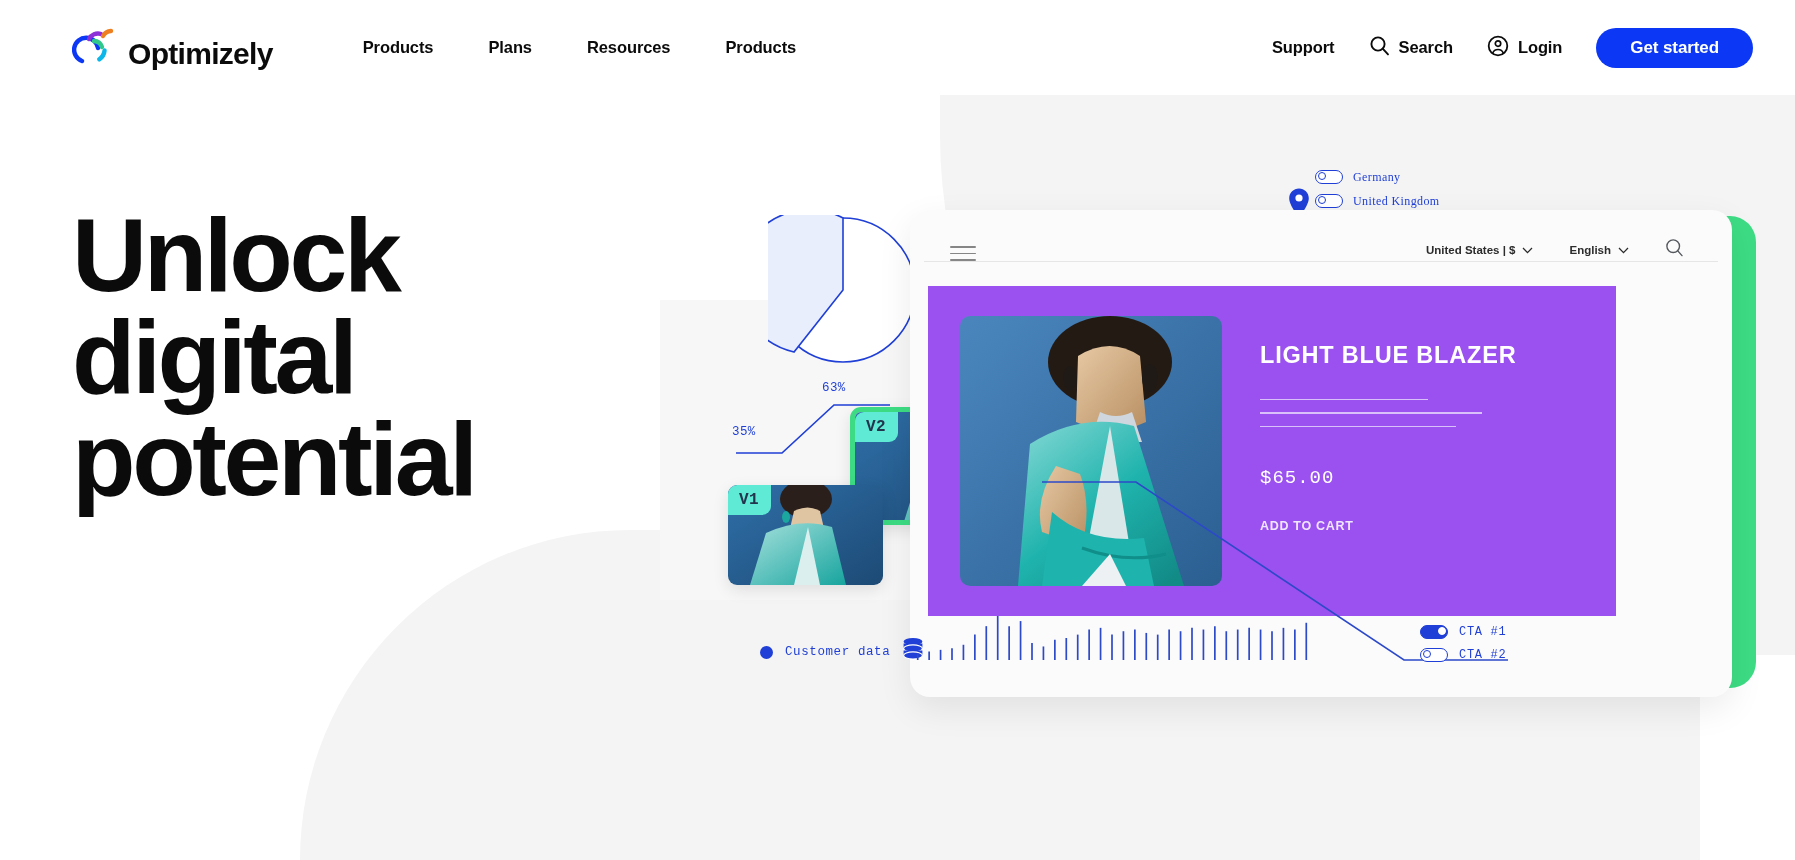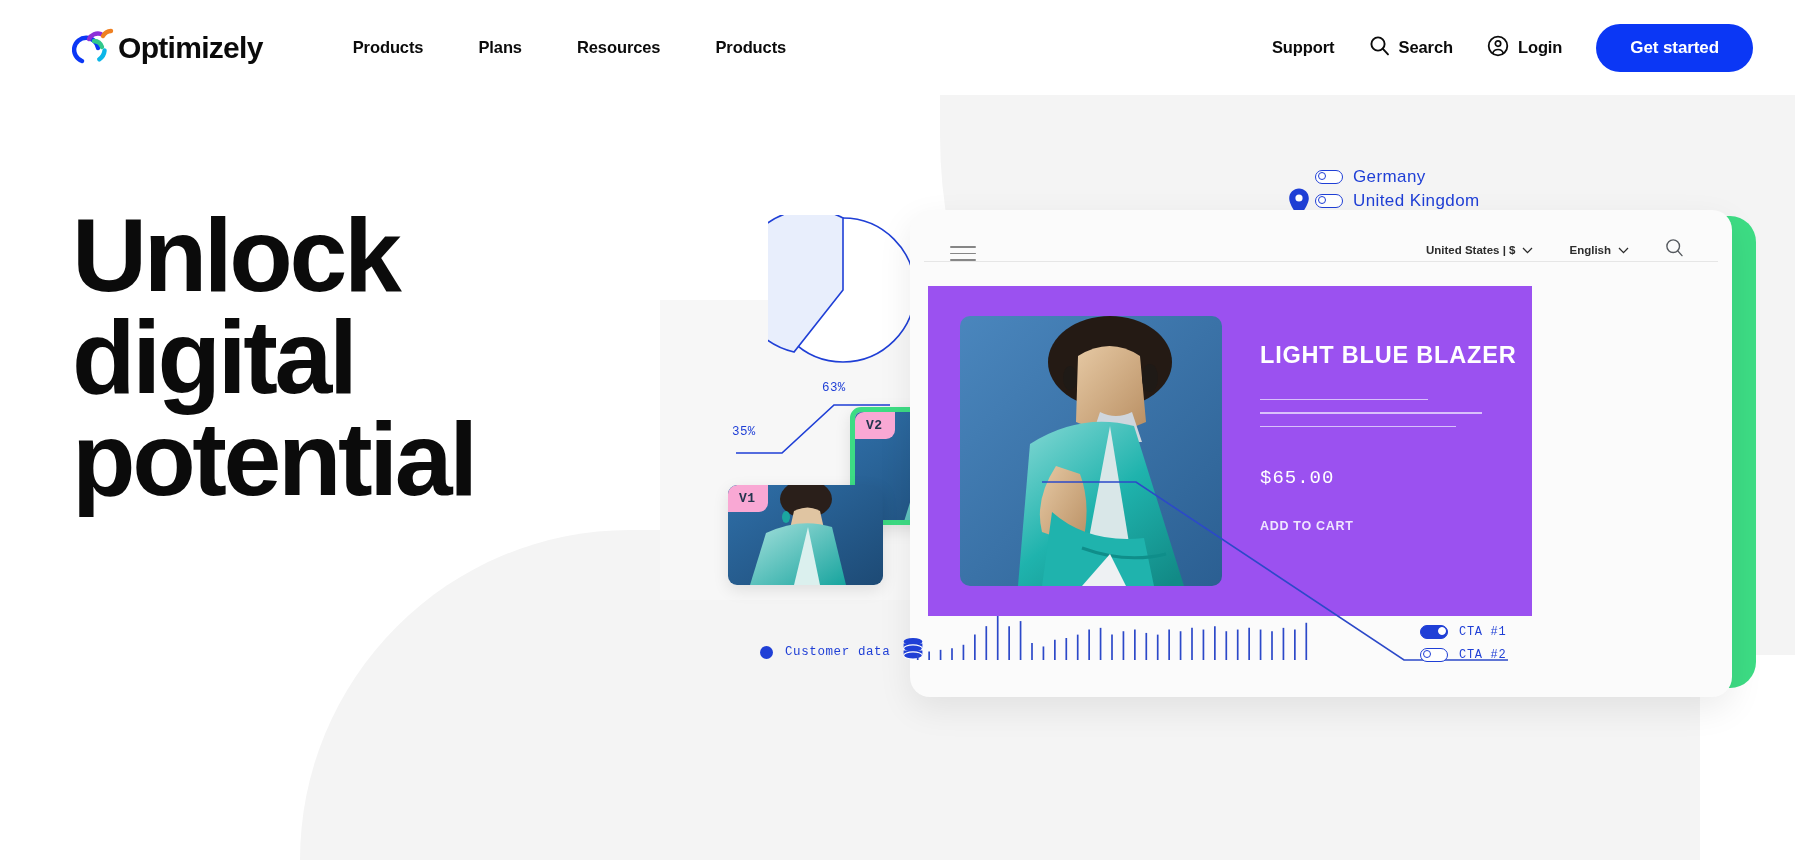--- a/index.html
+++ b/index.html
@@ -24,36 +24,36 @@
   .bg-blob-3 {
     position:absolute; left:660px; top:300px; width:420px; height:300px;
     background:#f7f7f7; border-radius:0 240px 0 0;
   }
 
   
   .header {
     position:absolute; left:0; top:0; width:1795px; height:95px;
     display:flex; align-items:center; z-index:60;
   }
-  .logo-wrap { display:flex; align-items:center; margin-left:72px; }
+  .logo-wrap { display:flex; align-items:flex-end; margin-left:72px; gap:10px; }
   .logo-mark { width:46px; height:46px; position:relative; }
   .logo-text { font-size:30px; font-weight:bold; letter-spacing:-0.7px; color:#0b0b0b; }
 
   .main-nav { display:flex; align-items:center; margin-left:90px; gap:55px; }
   .nav-link {
     font-size:16.5px; font-weight:bold; color:#0b0b0b; letter-spacing:-0.1px;
     cursor:pointer; white-space:nowrap;
   }
 
   .right-nav { margin-left:auto; display:flex; align-items:center; gap:34px; margin-right:42px; }
   .right-item { display:flex; align-items:center; gap:9px; cursor:pointer; }
   .right-item .lbl { font-size:16.5px; font-weight:bold; color:#0b0b0b; letter-spacing:-0.1px; }
   .btn-primary {
     background:#0b37f5; color:#fff; border-radius:40px;
-    padding:0 34px; height:48px; display:flex; align-items:center; justify-content:center;
+    padding:0 34px; height:40px; display:flex; align-items:center; justify-content:center;
     font-size:17px; font-weight:bold; cursor:pointer; border:none; letter-spacing:-0.1px;
   }
 
   
   .hero-left { position:absolute; left:72px; top:205px; width:660px; z-index:30; }
   .headline {
     font-size:104px; line-height:0.98; font-weight:bold; color:#0b0b0b;
     letter-spacing:-3.4px;
   }
   .headline span { display:block; }
@@ -73,40 +73,40 @@
     width:28px; height:14px; border-radius:8px; border:1.6px solid #1f3fd6;
     position:relative; flex:0 0 auto; background:#fff; cursor:pointer;
   }
   .toggle .knob {
     position:absolute; width:8px; height:8px; border-radius:50%;
     top:1px; left:1.5px; border:1.5px solid #1f3fd6; background:#fff;
   }
   .toggle.on { background:#1f3fd6; }
   .toggle.on .knob { left:auto; right:1.5px; background:#fff; border-color:#fff; }
   .geo-label {
-    font-family:Liberation Sans, sans-serif; font-size:17px;
+    font-family:Liberation Serif, serif; font-size:12px;
     color:#1f3fd6; letter-spacing:0.4px; white-space:nowrap;text-align:center;
   }
 
   
   .pie { position:absolute; left:28px; top:130px; width:150px; height:150px; }
 
   
   .vchart { position:absolute; left:-10px; top:290px; width:260px; height:120px; }
   .pct-label {
     position:absolute; font-family:"Liberation Mono", monospace;
     font-size:12.5px; color:#1f3fd6; letter-spacing:0.4px;
   }
 
   
   .vcard { position:absolute; border-radius:9px; overflow:hidden; }
   .vcard .photo { position:absolute; inset:0; }
   .vbadge {
-    position:absolute; left:0; top:0; background:#f9a8d4; color:#23344d;
-    font-family:"Liberation Mono", monospace; font-size:13px; font-weight:bold;
+    position:absolute; left:0; top:0; background:#5eead4; color:#23344d;
+    font-family:"Liberation Mono", monospace; font-size:16px; font-weight:bold;
     padding:6px 12px 6px 11px; border-radius:9px 0 9px 0; z-index:4; letter-spacing:0.5px;
   }
   #v1 { left:-12px; top:400px; width:155px; height:100px; box-shadow:0 5px 16px rgba(0,0,0,.10); }
   #v2 {
     left:110px; top:322px; width:175px; height:118px;
     border:5px solid #3ddc84; border-radius:11px; box-shadow:0 5px 16px rgba(0,0,0,.10);
   }
 
   
   .green-slab {
@@ -124,21 +124,21 @@
   }
   .burger { width:26px; display:flex; flex-direction:column; gap:5px; cursor:pointer; }
   .burger i { display:block; height:1.6px; background:#868686; border-radius:1px; }
   .bar-right { margin-left:auto; display:flex; align-items:center; gap:36px; }
   .bar-select {
     display:flex; align-items:center; gap:7px; font-size:11.5px; color:#2c2c2c;
     font-weight:bold; cursor:pointer; white-space:nowrap;
   }
 
   .product {
-    position:absolute; left:18px; top:76px; width:604px; height:330px;
+    position:absolute; left:18px; top:76px; width:688px; height:330px;
     background:#9b51f0; display:flex;
   }
   .product-photo {
     position:absolute; left:32px; top:30px; width:262px; height:270px;
     border-radius:10px; overflow:hidden;
   }
   .product-info { position:absolute; left:332px; top:56px; width:280px; }
   .product-title {
     color:#fff; font-size:23.5px; font-weight:bold; letter-spacing:0.8px; white-space:nowrap;
   }

